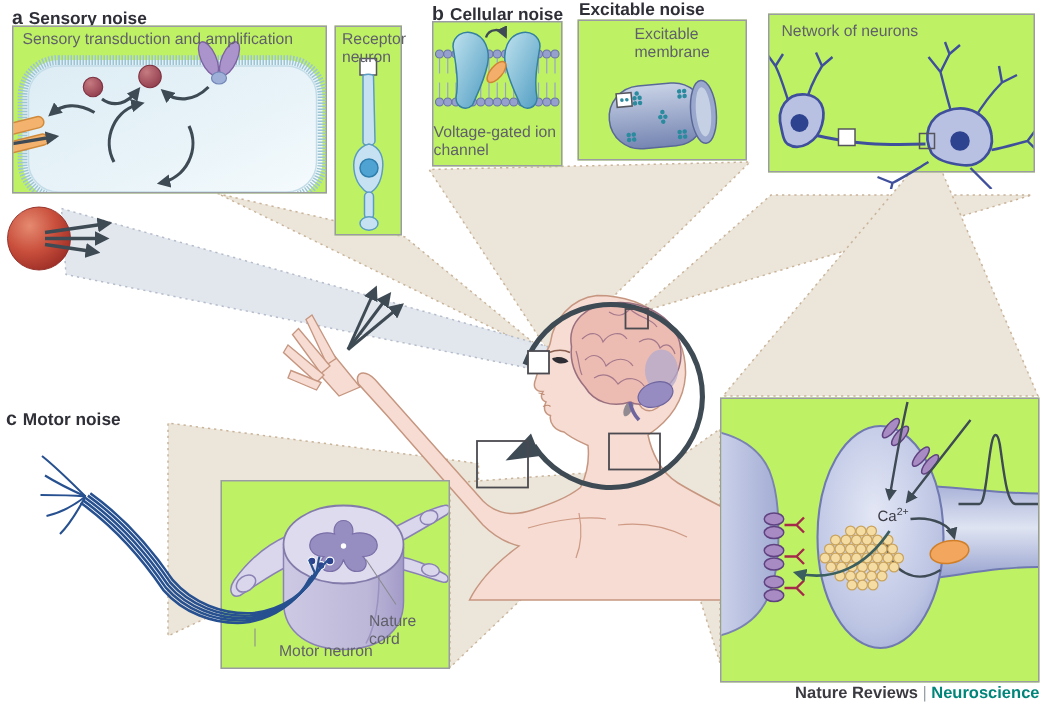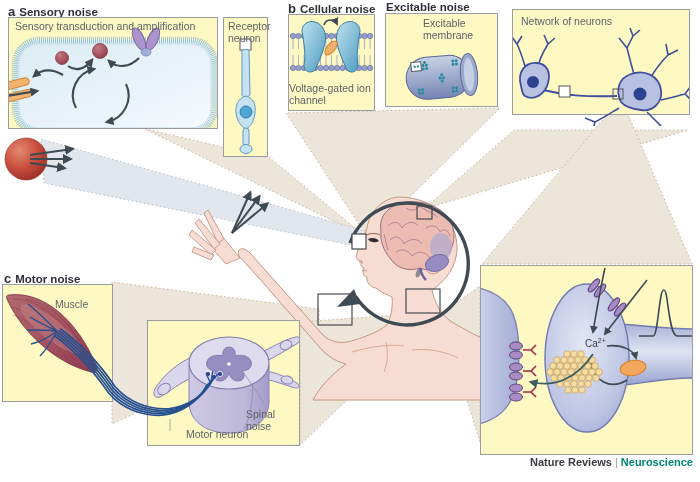--- a/index.html
+++ b/index.html
@@ -1,19 +1,19 @@
 <!DOCTYPE html>
 <html><head>
 <meta charset="utf-8">
 <style>
   html,body{margin:0;padding:0;background:#fff;}
   .canvas{position:relative;width:700px;height:482px;background:#ffffff;
           font-family:"Liberation Sans",sans-serif;overflow:hidden;}
   .layer{position:absolute;left:0;top:0;pointer-events:none;}
-  .box{position:absolute;background:#fef9c3;border:1px solid #9b9ba3;box-sizing:border-box;}
+  .box{position:absolute;background:#bef264;border:1px solid #9b9ba3;box-sizing:border-box;}
   .box svg{position:absolute;left:0;top:0;display:block;}
   .lbl{position:absolute;font-size:10.5px;color:#60606a;line-height:1.13;}
   .phead{position:absolute;font-size:11.5px;font-weight:bold;color:#2f2f38;white-space:nowrap;}
   .phead .ltr{font-size:13px;padding-right:4px;}
   .footer{position:absolute;right:7px;top:456px;font-size:11px;font-weight:bold;color:#3a3a40;white-space:nowrap;text-align:center;}
   .footer .sep{color:#9aa0a8;font-weight:normal;padding:0 3px;}
   .footer .jn{color:#00857a;}
   .tright{text-align:right;}
   .tcenter{text-align:left;}
 </style>
@@ -430,41 +430,20 @@
           <circle cx="94" cy="124" r="3.3" fill="#f4dca2" stroke="#c9a35c" stroke-width="0.8"></circle>
           <circle cx="101" cy="124" r="3.3" fill="#f4dca2" stroke="#c9a35c" stroke-width="0.8"></circle>
         </g>
 
       <path d="M 112 88 C 96 112 74 122 50 116" fill="none" stroke="#3a5f5e" stroke-width="1.8" marker-end="url(#mTe)"></path>
 
       <path d="M 158 70 L 172 70 C 176 70 177 46 180 30 C 181.5 22 184 22 185.5 30 C 188 46 190 70 196 70 L 211 70" fill="none" stroke="#3e4a54" stroke-width="1.6"></path>
     </svg>
   </div>
 
-  <div class="box" style="left:2px;top:284px;width:111px;height:118px;">
-    <svg width="109" height="116" viewBox="0 0 109 116">
-      <defs>
-        <linearGradient id="gMus" x1="0" y1="0" x2="1" y2="1">
-          <stop offset="0%" stop-color="#b06a6e"></stop>
-            <stop offset="55%" stop-color="#a34f5e"></stop>
-            <stop offset="100%" stop-color="#8c3c50"></stop>
-        </linearGradient>
-      </defs>
-      <path fill="url(#gMus)" stroke="#7c3246" stroke-width="0.8" d="M 6 10 C 40 6 74 34 94 82 C 95 86 92 89 88 87 C 52 78 18 46 4 14 C 3 11 4 10 6 10 Z"></path>
-      <g stroke="#7c3246" stroke-width="0.7" opacity="0.55" fill="none">
-        <path d="M 10 14 C 40 14 66 40 84 80"></path>
-        <path d="M 16 22 C 44 24 66 46 80 78"></path>
-        <path d="M 8 22 C 34 28 58 52 74 80"></path>
-        <path d="M 22 14 C 50 18 72 44 88 76"></path>
-        <path d="M 10 30 C 32 38 52 56 66 76"></path>
-      </g>
-      <ellipse cx="48" cy="44" rx="38" ry="10" transform="rotate(38 48 44)" fill="#d49a98" opacity="0.35"></ellipse>
-    </svg>
-    <div class="lbl" style="left:52px;top:14px;">Muscle</div>
-  </div>
 
   <div class="box" style="left:147px;top:320px;width:153px;height:126px;">
     <svg width="151" height="124" viewBox="0 0 151 124">
       <defs>
         <linearGradient id="gCord" x1="0" y1="0" x2="1" y2="0">
           <stop offset="0%" stop-color="#cdc9e4"></stop>
             <stop offset="70%" stop-color="#bdb7d8"></stop>
             <stop offset="100%" stop-color="#a39bc8"></stop>
         </linearGradient>
       </defs>
@@ -487,21 +466,21 @@
       <circle cx="81" cy="43" r="1.8" fill="#ffffff"></circle>
 
       <g fill="#2e4390" stroke="#ffffff" stroke-width="0.8">
         <circle cx="60" cy="53" r="2.6"></circle>
           <circle cx="66" cy="56" r="2.6"></circle>
           <circle cx="72" cy="53" r="2.6"></circle>
       </g>
       <line x1="96" y1="52" x2="116" y2="82" stroke="#8a8a90" stroke-width="0.7"></line>
       <line x1="22" y1="98" x2="22" y2="110" stroke="#8a8a90" stroke-width="0.7"></line>
     </svg>
-    <div class="lbl" style="left:98px;top:88px;">Spinal noise</div>
+    <div class="lbl" style="left:98px;top:88px;">Nature cord</div>
     <div class="lbl" style="left:10px;top:108px;padding-left:28px;">Motor neuron</div>
   </div>
 
   <svg class="layer" width="700" height="482" viewBox="0 0 700 482" style="z-index:5;">
     <g fill="none" stroke="#26508f" stroke-width="1.7">
       <g transform="translate(-3.2,3.2)">
           <path d="M 57 332 C 75 345 95 365 112 390 C 125 405 145 413 165 412 C 185 410 202 398 210 382"></path>
         </g>
       <g transform="translate(-1.6,1.6)">
           <path d="M 57 332 C 75 345 95 365 112 390 C 125 405 145 413 165 412 C 185 410 202 398 210 382"></path>

